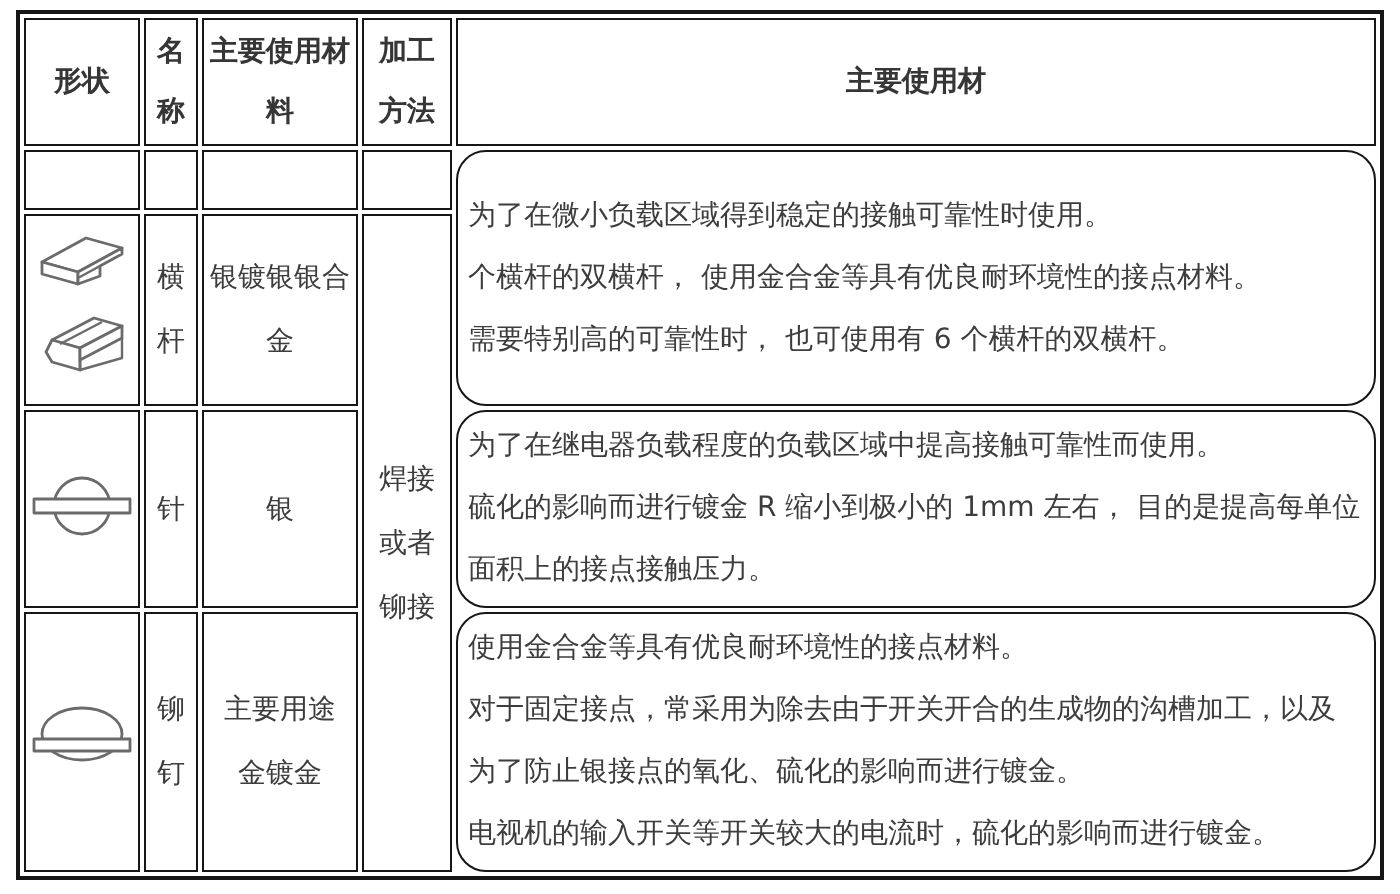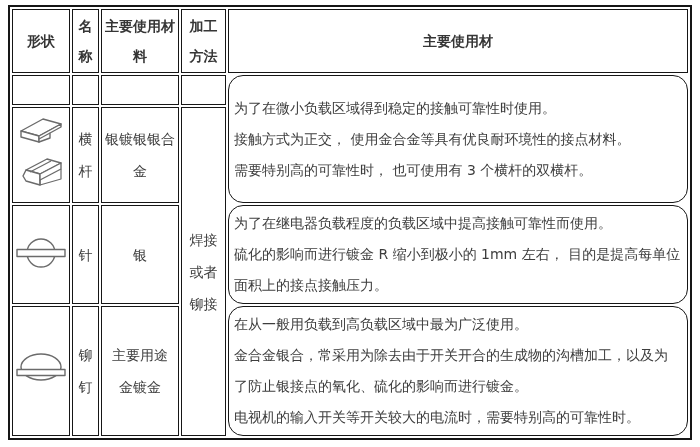--- a/index.html
+++ b/index.html
@@ -89,22 +89,22 @@
       <td class="hd">主要使用材</td>
     </tr>
 
     <tr class="r-spacer">
       <td></td>
       <td></td>
       <td></td>
       <td></td>
       <td class="uses" rowspan="2">
             <div class="use-line">为了在微小负载区域得到稳定的接触可靠性时使用。</div>
-            <div class="use-line">接触方式为正交， 使用金合金等具有优良耐环境性的接点材料。</div>
-            <div class="use-line">需要特别高的可靠性时， 也可使用有 3 个横杆的双横杆。</div>
+            <div class="use-line">个横杆的双横杆， 使用金合金等具有优良耐环境性的接点材料。</div>
+            <div class="use-line">需要特别高的可靠性时， 也可使用有 6 个横杆的双横杆。</div>
           </td>
     </tr>
 
     <tr class="r-one">
       <td class="shape">
         <span>
           <svg width="50" height="80" viewBox="0 0 50 80">
             <path class="ln" d="M5 18 L27 6 L45 11 L23 23 Z"></path>
             <path class="ln" d="M5 18 L5 24 L23 29 L23 23 Z"></path>
             <path class="ln" d="M23 23 L45 11 L45 14 L34 20 L34 25 L23 29 Z"></path>
@@ -149,20 +149,20 @@
             <ellipse class="ln" cx="26" cy="21" rx="20" ry="13"></ellipse>
             <rect class="ln" x="2" y="23.5" width="48" height="6"></rect>
           </svg>
         </span>
       </td>
       <td class="ctr">铆
 钉</td>
       <td class="ctr">主要用途
 金镀金</td>
       <td class="uses">
-            <div class="use-line">在从一般用负载到高负载区域中最为广泛使用。</div>
-            <div class="use-line">金合金银合，常采用为除去由于开关开合的生成物的沟槽加工，以及为了防止银接点的氧化、硫化的影响而进行镀金。</div>
-            <div class="use-line">电视机的输入开关等开关较大的电流时，需要特别高的可靠性时。</div>
+            <div class="use-line">使用金合金等具有优良耐环境性的接点材料。</div>
+            <div class="use-line">对于固定接点，常采用为除去由于开关开合的生成物的沟槽加工，以及为了防止银接点的氧化、硫化的影响而进行镀金。</div>
+            <div class="use-line">电视机的输入开关等开关较大的电流时，硫化的影响而进行镀金。</div>
           </td>
     </tr>
   </tbody>
     </table>
 </div>
 
 </body></html>

